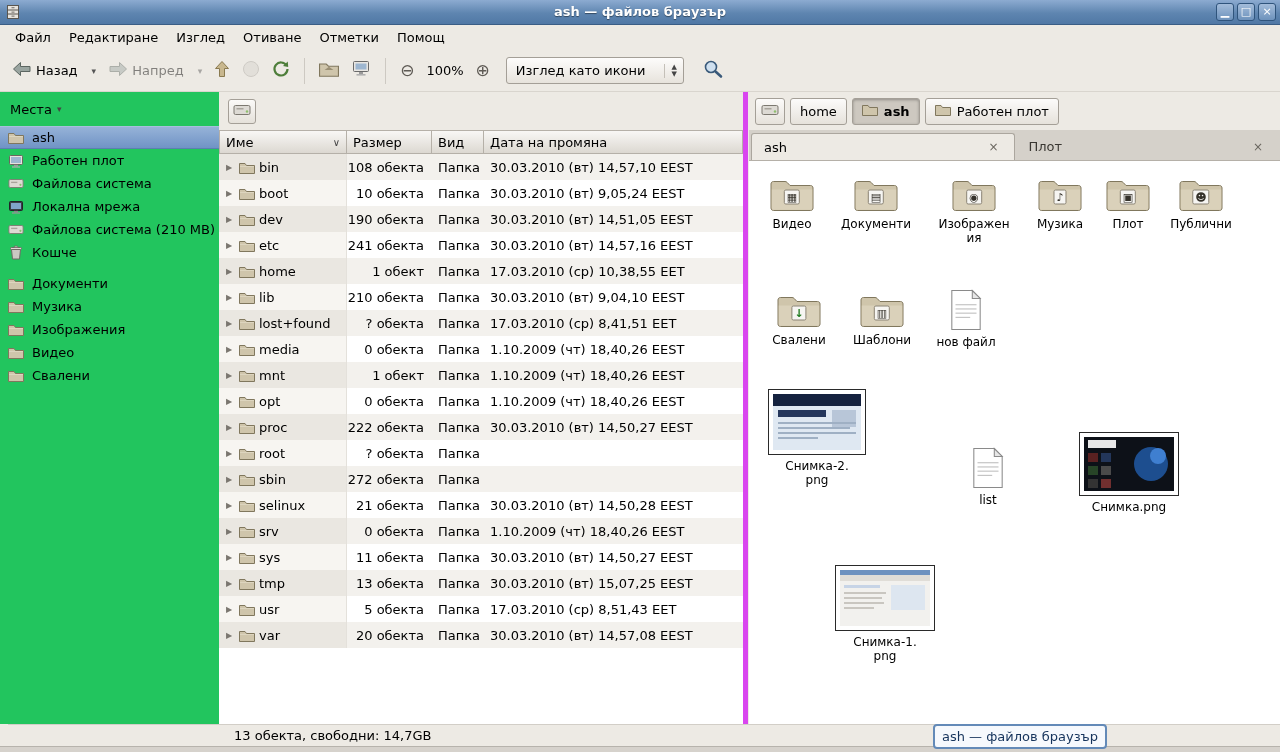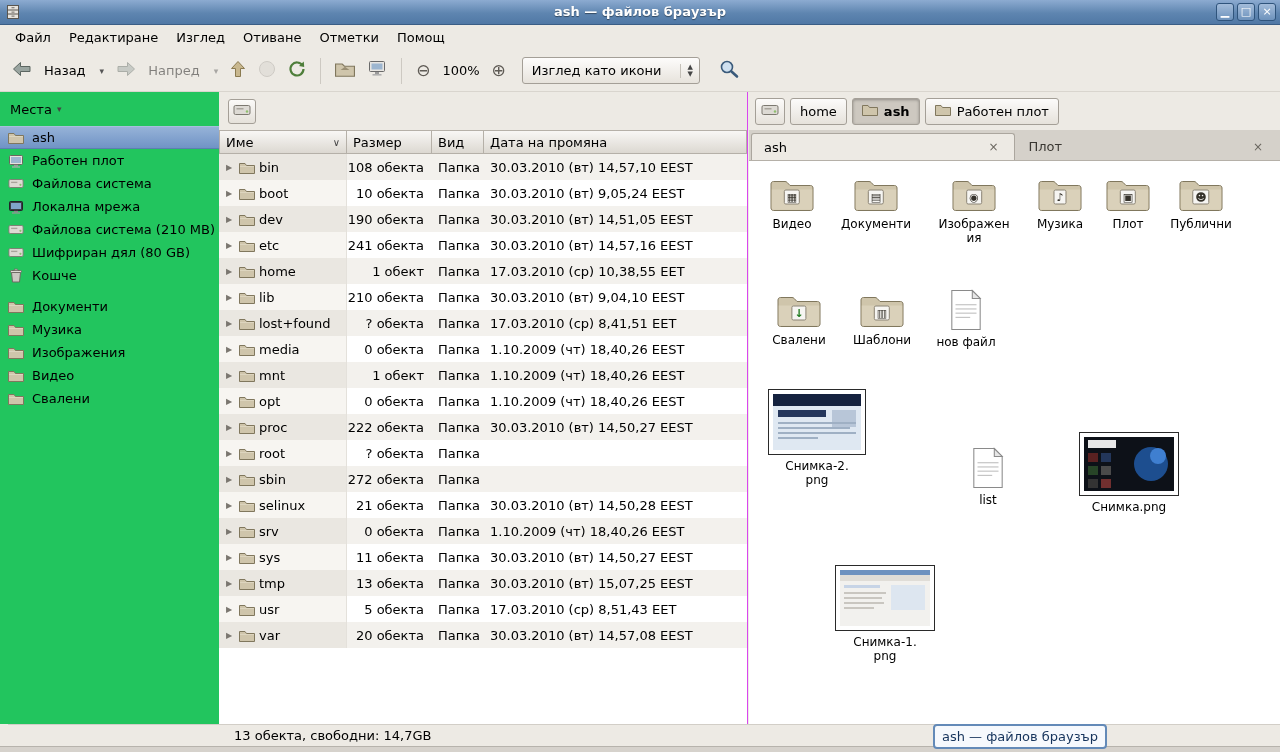--- a/index.html
+++ b/index.html
@@ -18,21 +18,21 @@
     background:linear-gradient(#a3bcda,#6d92bc);color:#fff;font-size:11px;line-height:16px;text-align:center;}
 
   
   .menubar{position:absolute;top:25px;left:0;width:100%;height:25px;display:flex;align-items:center;
     padding-left:6px;background:#edeae4;}
   .menu-item{padding:3px 9px;}
 
   
   .toolbar{position:absolute;top:50px;left:0;width:100%;height:42px;display:flex;align-items:center;
     padding-left:6px;background:#edeae4;border-bottom:1px solid #d9d5ce;}
-  .tbtn{display:flex;align-items:center;gap:12px;padding:4px 6px;border-radius:3px;}
+  .tbtn{display:flex;align-items:center;gap:4px;padding:4px 6px;border-radius:3px;}
   .tbtn.disabled{opacity:.45;}
   .drop{font-size:9px;color:#555;margin-left:2px;}
   .tsep{width:1px;height:26px;background:#cdc9c2;margin:0 8px;}
   .zoomlabel{padding:0 6px;}
   .zoomglyph{font-size:17px;color:#5f5b55;line-height:1;}
   .combo{display:flex;align-items:center;height:27px;margin-left:10px;padding:0 6px 0 9px;
     border:1px solid #a49f97;border-radius:3px;background:linear-gradient(#fdfcfb,#e7e3dc);min-width:178px;}
   .combo .spin{margin-left:auto;display:flex;flex-direction:column;font-size:7px;line-height:7px;color:#444;
     border-left:1px solid #c4c0b8;padding-left:6px;margin-right:0;}
   .searchbtn{margin-left:12px;padding:3px 6px;}
@@ -45,21 +45,21 @@
   .sb-close{margin-left:auto;color:#5a564f;font-size:13px;}
   .sb-item{height:23px;display:flex;align-items:center;gap:7px;padding-left:7px;}
   .sb-item.selected{background:linear-gradient(#96b3d8,#7093c5);border-top:1px solid #a7bfdd;border-bottom:1px solid #5c80af;}
   .sb-ic{width:18px;display:flex;justify-content:center;}
   .sb-sep{height:8px;}
 
   .splitter{position:absolute;top:92px;bottom:28px;width:3px;background:transparent;z-index:5;}
 
   
   .list-pane{position:absolute;left:219px;top:92px;width:529px;bottom:28px;background:#fff;
-    border-right:1px solid #d946ef;display:flex;flex-direction:column;}
+    border-right:5px solid #d946ef;display:flex;flex-direction:column;}
   .pane-top{height:38px;background:#edeae4;display:flex;align-items:center;padding-left:9px;flex:none;}
   .mini-btn{width:28px;height:25px;border:1px solid #a49f97;border-radius:3px;
     background:linear-gradient(#fbfaf8,#e5e1da);display:flex;align-items:center;justify-content:center;}
   .thead{display:flex;height:24px;flex:none;}
   .th{display:flex;align-items:center;padding:0 6px;border:1px solid #b5b0a8;border-left:none;
     background:linear-gradient(#f8f7f5,#dcd8d1);overflow:hidden;white-space:nowrap;}
   .th0{width:128px;border-left:1px solid #b5b0a8;}
   .th1{width:85px;}
   .th2{width:52px;}
   .th3{flex:1;}
@@ -266,30 +266,20 @@
             <svg width="16" height="13" viewBox="0 0 18 14">
               <rect x="1" y="2.5" width="16" height="9" rx="1.5" fill="#dddad4" stroke="#7c7870"></rect>
               <rect x="3.5" y="5" width="7" height="1.5" fill="#a8a49c"></rect>
               <circle cx="14" cy="8.5" r="1.2" fill="#8fbf6f"></circle>
             </svg>
           </span>
           <span>Файлова система (210 MB)</span>
         </div>
         <div class="sb-item">
           <span class="sb-ic">
-            <svg width="16" height="13" viewBox="0 0 18 14">
-              <rect x="1" y="2.5" width="16" height="9" rx="1.5" fill="#dddad4" stroke="#7c7870"></rect>
-              <rect x="3.5" y="5" width="7" height="1.5" fill="#a8a49c"></rect>
-              <circle cx="14" cy="8.5" r="1.2" fill="#8fbf6f"></circle>
-            </svg>
-          </span>
-          <span>Шифриран дял (80 GB)</span>
-        </div>
-        <div class="sb-item">
-          <span class="sb-ic">
             <svg width="14" height="15" viewBox="0 0 14 15">
               <path d="M2.5 4.5 L11.5 4.5 L10.5 14 L3.5 14 Z" fill="#cbc8c2" stroke="#6f6b64"></path>
               <rect x="1.5" y="2.5" width="11" height="2" rx="1" fill="#dedbd5" stroke="#6f6b64"></rect>
               <rect x="5.5" y="1" width="3" height="1.6" fill="#b5b2ac" stroke="#6f6b64" stroke-width=".6"></rect>
             </svg>
           </span>
           <span>Кошче</span>
         </div>
         <div class="sb-sep"></div>
         <div class="sb-item">

